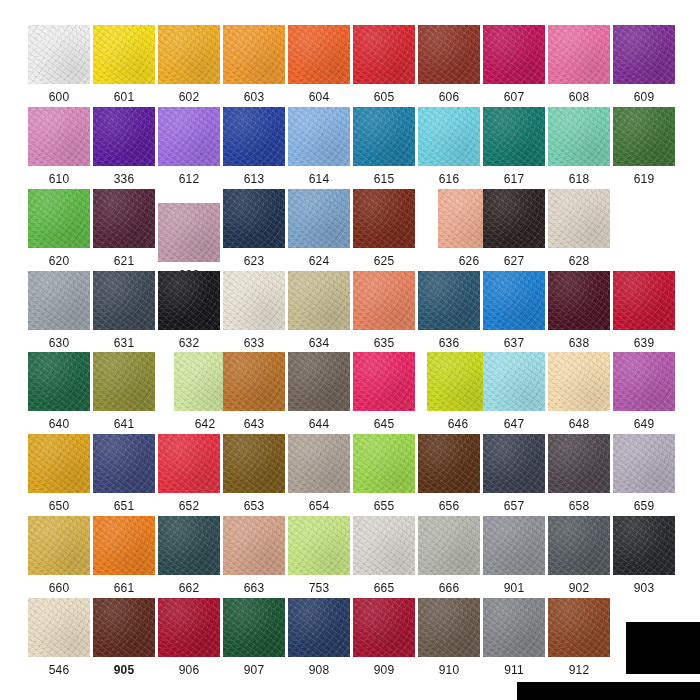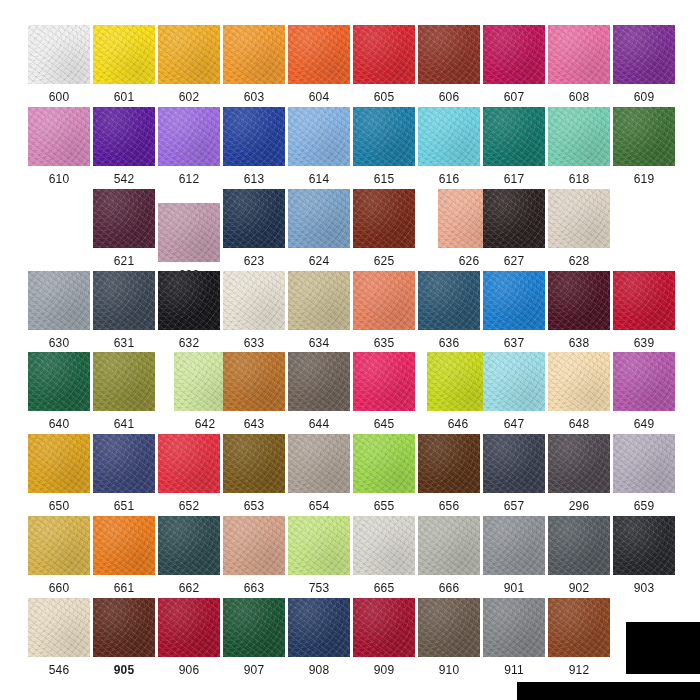--- a/index.html
+++ b/index.html
@@ -140,21 +140,21 @@
     <div class="swatch-cell" style="left: 613px; top: 25px;">
       <div class="swatch-chip" title="609" style="background-color: rgb(124, 45, 148);"></div>
       <span class="swatch-label">609</span>
     </div>
     <div class="swatch-cell" style="left: 28px; top: 106.85px;">
       <div class="swatch-chip" title="610" style="background-color: rgb(216, 136, 187);"></div>
       <span class="swatch-label">610</span>
     </div>
     <div class="swatch-cell" style="left: 93px; top: 106.85px;">
       <div class="swatch-chip" title="611" style="background-color: rgb(91, 26, 158);"></div>
-      <span class="swatch-label">542</span>
+      <span class="swatch-label">336</span>
     </div>
     <div class="swatch-cell" style="left: 158px; top: 106.85px;">
       <div class="swatch-chip" title="612" style="background-color: rgb(156, 108, 226);"></div>
       <span class="swatch-label">612</span>
     </div>
     <div class="swatch-cell" style="left: 223px; top: 106.85px;">
       <div class="swatch-chip" title="613" style="background-color: rgb(35, 64, 160);"></div>
       <span class="swatch-label">613</span>
     </div>
     <div class="swatch-cell" style="left: 288px; top: 106.85px;">
@@ -174,20 +174,24 @@
       <span class="swatch-label">617</span>
     </div>
     <div class="swatch-cell" style="left: 548px; top: 106.85px;">
       <div class="swatch-chip" title="618" style="background-color: rgb(118, 207, 178);"></div>
       <span class="swatch-label">618</span>
     </div>
     <div class="swatch-cell" style="left: 613px; top: 106.85px;">
       <div class="swatch-chip" title="619" style="background-color: rgb(63, 114, 53);"></div>
       <span class="swatch-label">619</span>
     </div>
+    <div class="swatch-cell" style="left: 28px; top: 188.7px;">
+      <div class="swatch-chip" title="620" style="background-color: rgb(92, 185, 68);"></div>
+      <span class="swatch-label">620</span>
+    </div>
     <div class="swatch-cell" style="left: 93px; top: 188.7px;">
       <div class="swatch-chip" title="621" style="background-color: rgb(83, 36, 58);"></div>
       <span class="swatch-label">621</span>
     </div>
     <div class="swatch-cell" style="left: 158px; top: 203px;">
       <div class="swatch-chip" title="622" style="background-color: rgb(192, 153, 172);"></div>
       <span class="swatch-label">622</span>
     </div>
     <div class="swatch-cell" style="left: 223px; top: 188.7px;">
       <div class="swatch-chip" title="623" style="background-color: rgb(32, 52, 80);"></div>
@@ -320,21 +324,21 @@
     <div class="swatch-cell" style="left: 418px; top: 434.25px;">
       <div class="swatch-chip" title="656" style="background-color: rgb(90, 50, 22);"></div>
       <span class="swatch-label">656</span>
     </div>
     <div class="swatch-cell" style="left: 483px; top: 434.25px;">
       <div class="swatch-chip" title="657" style="background-color: rgb(58, 63, 80);"></div>
       <span class="swatch-label">657</span>
     </div>
     <div class="swatch-cell" style="left: 548px; top: 434.25px;">
       <div class="swatch-chip" title="658" style="background-color: rgb(77, 69, 77);"></div>
-      <span class="swatch-label">296</span>
+      <span class="swatch-label">658</span>
     </div>
     <div class="swatch-cell" style="left: 613px; top: 434.25px;">
       <div class="swatch-chip" title="659" style="background-color: rgb(180, 173, 189);"></div>
       <span class="swatch-label">659</span>
     </div>
     <div class="swatch-cell" style="left: 28px; top: 516.1px;">
       <div class="swatch-chip" title="660" style="background-color: rgb(214, 179, 74);"></div>
       <span class="swatch-label">660</span>
     </div>
     <div class="swatch-cell" style="left: 93px; top: 516.1px;">

